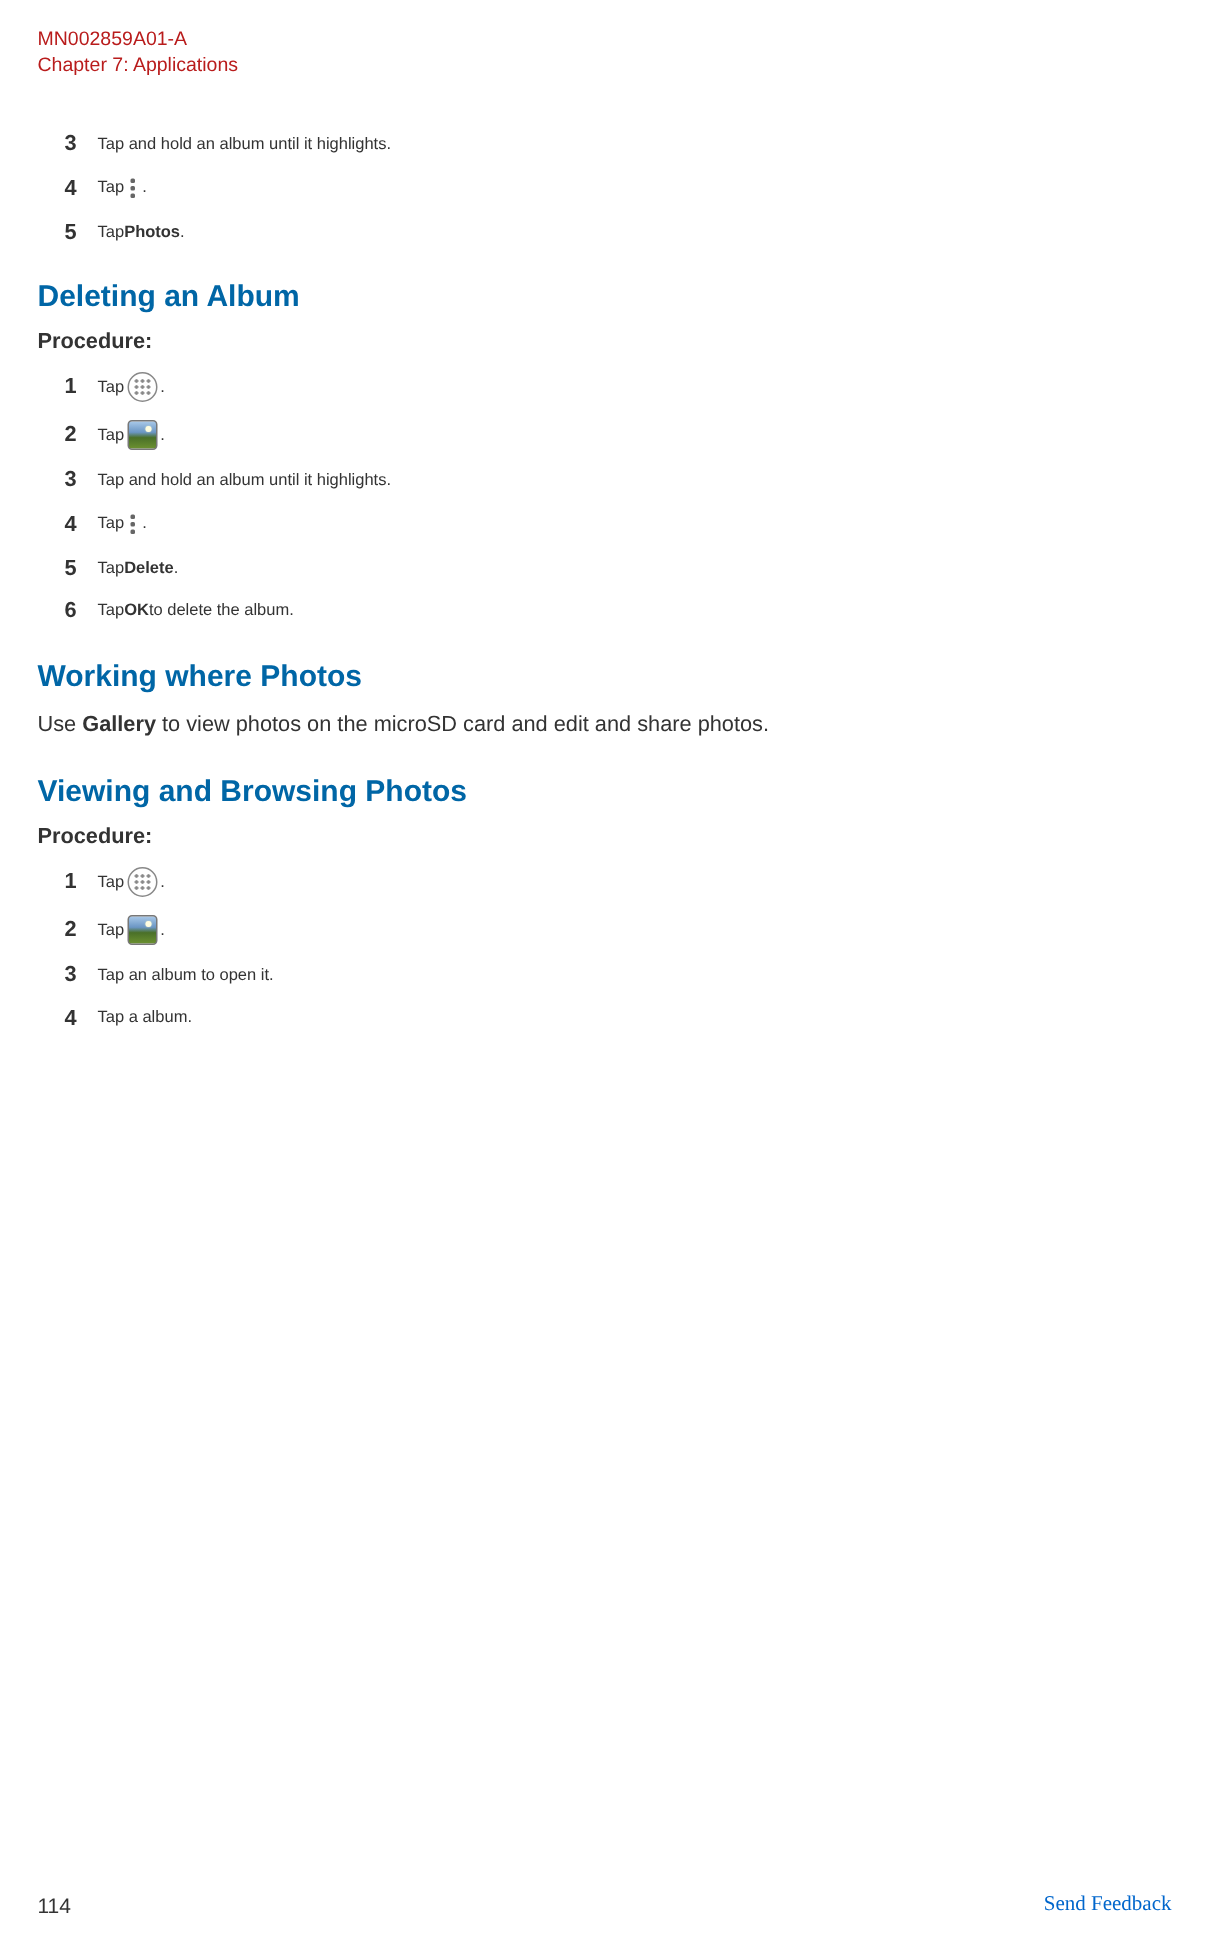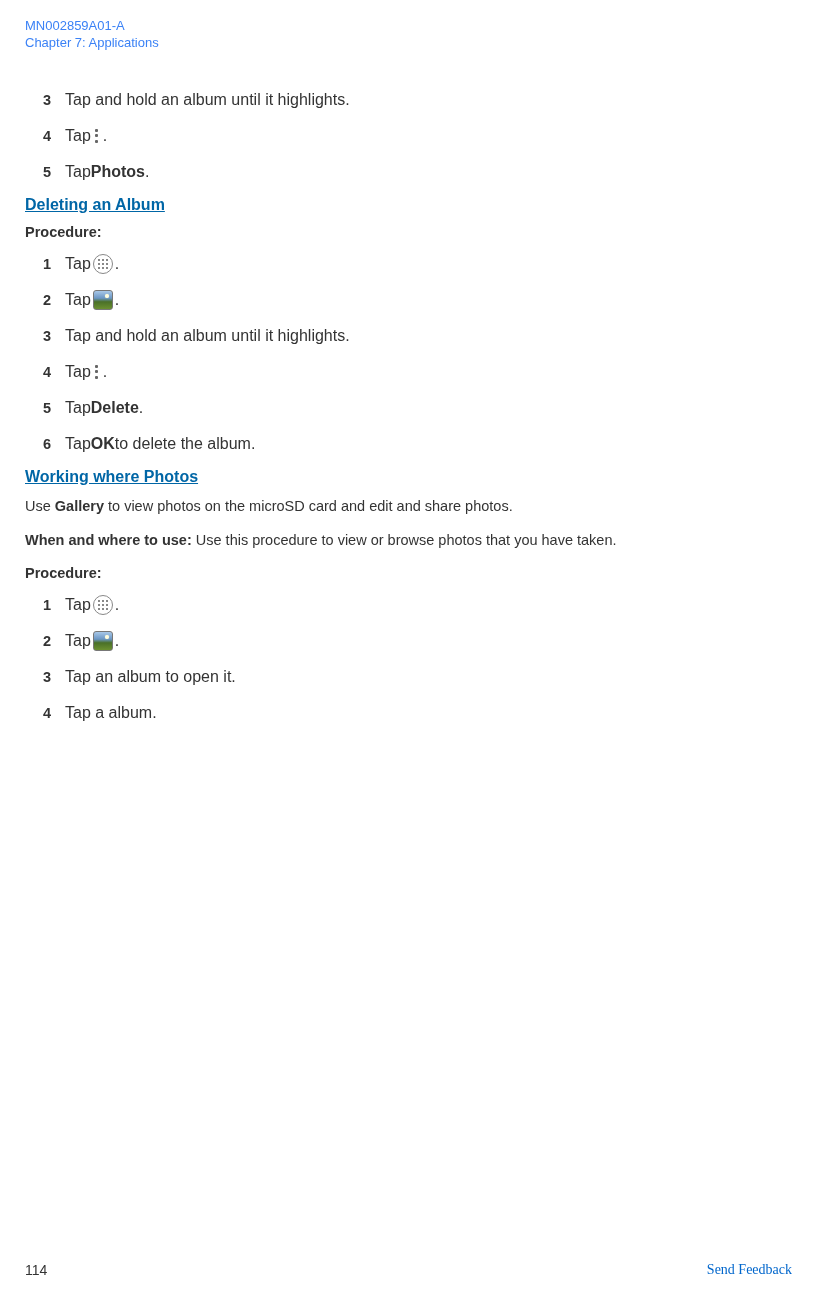--- a/index.html
+++ b/index.html
@@ -8,70 +8,70 @@
       font-size: 15px;
       color: #333;
       width: 817px;
       height: 1298px;
       padding: 18px 25px 20px 25px;
       position: relative;
       background: #fff;
     }
     .header-line {
       font-size: 13px;
-      color: #3b82f6;
+      color: #b91c1c;
       margin-bottom: 2px;
     }
     .content {
       margin-top: 38px;
     }
     .step {
       display: flex;
       align-items: center;
       margin-bottom: 12px;
       margin-left: 18px;
     }
     .step-num {
       font-weight: bold;
       width: 22px;
       flex-shrink: 0;
       font-size: 14.5px;
     }
     .step-text {
-      font-size: 16px;
+      font-size: 11px;
       line-height: 1.5;
       display: flex;
       align-items: center;
       flex-wrap: wrap;
       gap: 0;
     }
     .step-text b { font-weight: bold; }
     .heading {
-      font-size: 16px;
+      font-size: 20px;
       color: #0066a6;
       font-weight: bold;
+      margin-top: 24px;
       margin-bottom: 10px;
-      text-decoration: underline;
     }
     .para {
       font-size: 14.5px;
       margin-bottom: 14px;
       line-height: 1.4;
     }
     .para b { font-weight: bold; }
     .proc-label {
       font-size: 14.5px;
       font-weight: bold;
       margin-bottom: 12px;
     }
     .footer {
       position: absolute;
       bottom: 20px;
       left: 25px;
-      right: 25px;
+      right: 36px;
       display: flex;
       justify-content: space-between;
       font-size: 14px;
     }
     .footer-link {
       color: #0066cc;
       font-family: Liberation Serif, serif;
     }
     .icon {
       display: inline-flex;
@@ -213,23 +213,21 @@
       <b>OK</b>
       <span> to delete the album.</span>
     </span>
   </div>
 
   <div class="heading">Working where Photos</div>
   <div class="para">
     <span>Use </span><b>Gallery</b><span> to view photos on the microSD card and edit and share photos.</span>
   </div>
 
-  <div class="para">
-    <b>When and where to use: </b><span>Use this procedure to view or browse photos that you have taken.</span>
-  </div>
+  <div class="heading">Viewing and Browsing Photos</div>
   <div class="proc-label">Procedure:</div>
 
   <div class="step">
     <span class="step-num">1</span>
     <span class="step-text">
       <span>Tap </span>
       <span class="icon icon-apps"></span>
       <span>.</span>
     </span>
   </div>

